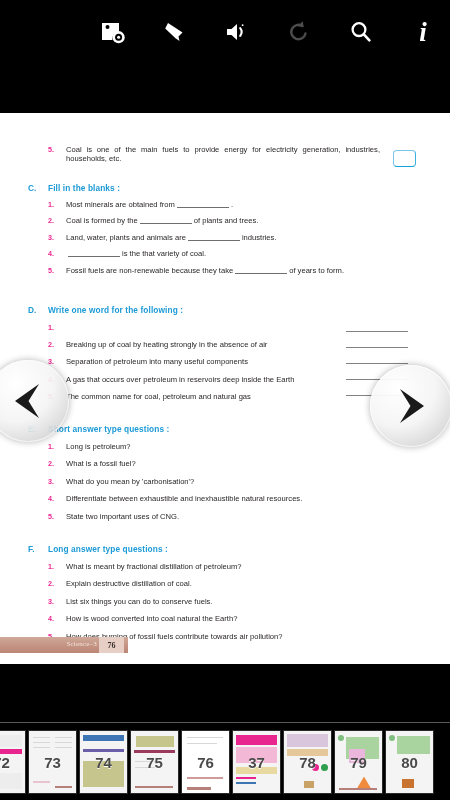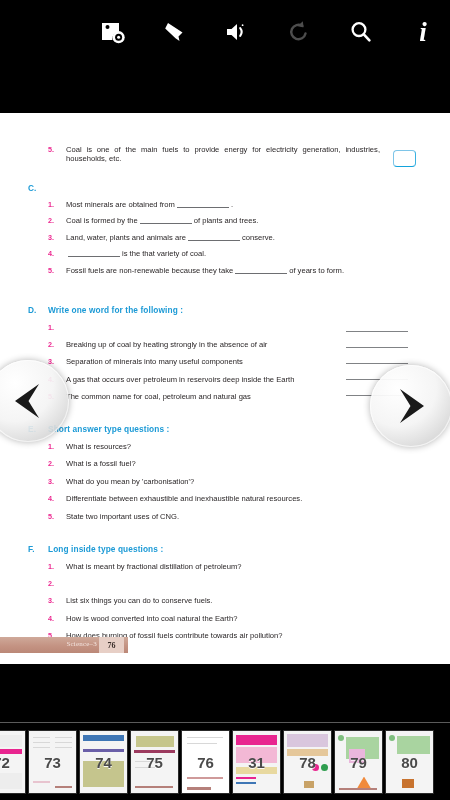--- a/index.html
+++ b/index.html
@@ -190,39 +190,40 @@
 
       <div class="qrow" style="position:absolute;top:32px;left:0;width:450px;">
         <div class="qnum">5.</div>
         <div class="qtext" style="padding-right:70px;text-align:justify;">Coal is one of the main fuels to provide energy for electricity generation, industries, households, etc.</div>
       </div>
       <div class="tickbox"></div>
 
       <div class="sec" style="position:absolute;top:70px;left:0;width:450px;">
         <div class="sec-head">
           <div class="sec-letter">C.</div>
+          <div class="sec-title">Fill in the blanks :</div>
         </div>
         <div style="height:7px;"></div>
 
         <div class="qrow" style="margin-bottom:7px;">
           <div class="qnum">1.</div>
           <div class="qtext">
             <span>Most minerals are obtained from</span><span class="blank"></span><span>.</span>
           </div>
         </div>
         <div class="qrow" style="margin-bottom:7px;">
           <div class="qnum">2.</div>
           <div class="qtext">
             <span>Coal is formed by the</span><span class="blank"></span><span>of plants and trees.</span>
           </div>
         </div>
         <div class="qrow" style="margin-bottom:7px;">
           <div class="qnum">3.</div>
           <div class="qtext">
-            <span>Land, water, plants and animals are</span><span class="blank"></span><span>conserve.</span>
+            <span>Land, water, plants and animals are</span><span class="blank"></span><span>industries.</span>
           </div>
         </div>
         <div class="qrow" style="margin-bottom:7px;">
           <div class="qnum">4.</div>
           <div class="qtext">
             <span class="blank"></span><span>is the that variety of coal.</span>
           </div>
         </div>
         <div class="qrow" style="margin-bottom:7px;">
           <div class="qnum">5.</div>
@@ -240,21 +241,21 @@
         <div style="height:8px;"></div>
         <div class="qrow" style="margin-bottom:8px;">
           <div class="qnum">1.</div>
         </div>
         <div class="qrow" style="margin-bottom:8px;">
           <div class="qnum">2.</div>
           <div class="qtext">Breaking up of coal by heating strongly in the absence of air</div>
         </div>
         <div class="qrow" style="margin-bottom:8px;">
           <div class="qnum">3.</div>
-          <div class="qtext">Separation of minerals into many useful components</div>
+          <div class="qtext">Separation of petroleum into many useful components</div>
         </div>
         <div class="qrow" style="margin-bottom:8px;">
           <div class="qnum">4.</div>
           <div class="qtext">A gas that occurs over petroleum in reservoirs deep inside the Earth</div>
         </div>
         <div class="qrow" style="margin-bottom:8px;">
           <div class="qnum">5.</div>
           <div class="qtext">The common name for coal, petroleum and natural gas</div>
         </div>
       </div>
@@ -266,21 +267,21 @@
       <div class="ansline" style="top:282px;"></div>
 
       <div class="sec" style="position:absolute;top:311px;left:0;width:450px;">
         <div class="sec-head">
           <div class="sec-letter">E.</div>
           <div class="sec-title">Short answer type questions :</div>
         </div>
         <div style="height:8px;"></div>
         <div class="qrow" style="margin-bottom:8px;">
           <div class="qnum">1.</div>
-          <div class="qtext">What is resources?</div>
+          <div class="qtext">Long is petroleum?</div>
         </div>
         <div class="qrow" style="margin-bottom:8px;">
           <div class="qnum">2.</div>
           <div class="qtext">What is a fossil fuel?</div>
         </div>
         <div class="qrow" style="margin-bottom:8px;">
           <div class="qnum">3.</div>
           <div class="qtext">What do you mean by 'carbonisation'?</div>
         </div>
         <div class="qrow" style="margin-bottom:8px;">
@@ -289,29 +290,30 @@
         </div>
         <div class="qrow" style="margin-bottom:8px;">
           <div class="qnum">5.</div>
           <div class="qtext">State two important uses of CNG.</div>
         </div>
       </div>
 
       <div class="sec" style="position:absolute;top:431px;left:0;width:450px;">
         <div class="sec-head">
           <div class="sec-letter">F.</div>
-          <div class="sec-title">Long inside type questions :</div>
+          <div class="sec-title">Long answer type questions :</div>
         </div>
         <div style="height:8px;"></div>
         <div class="qrow" style="margin-bottom:8px;">
           <div class="qnum">1.</div>
           <div class="qtext">What is meant by fractional distillation of petroleum?</div>
         </div>
         <div class="qrow" style="margin-bottom:8px;">
           <div class="qnum">2.</div>
+          <div class="qtext">Explain destructive distillation of coal.</div>
         </div>
         <div class="qrow" style="margin-bottom:8px;">
           <div class="qnum">3.</div>
           <div class="qtext">List six things you can do to conserve fuels.</div>
         </div>
         <div class="qrow" style="margin-bottom:8px;">
           <div class="qnum">4.</div>
           <div class="qtext">How is wood converted into coal natural the Earth?</div>
         </div>
         <div class="qrow" style="margin-bottom:8px;">
@@ -389,21 +391,21 @@
       <div class="tband" style="left:5px;top:56px;width:24px;height:3px;background:#b5807a;"></div>
       <div class="tnum">76</div>
     </div>
 
     <div class="thumb">
       <div class="tband" style="left:3px;top:4px;width:41px;height:10px;background:#e8258f;"></div>
       <div class="tband" style="left:3px;top:16px;width:41px;height:16px;background:#f3b8d5;"></div>
       <div class="tband" style="left:3px;top:36px;width:41px;height:7px;background:#e8d9a0;"></div>
       <div class="tband" style="left:3px;top:46px;width:20px;height:2px;background:#e8258f;"></div>
       <div class="tband" style="left:3px;top:51px;width:20px;height:2px;background:#3e76b5;"></div>
-      <div class="tnum">31</div>
+      <div class="tnum">37</div>
     </div>
 
     <div class="thumb">
       <div class="tband" style="left:3px;top:3px;width:41px;height:13px;background:#d9c6dd;"></div>
       <div class="tband" style="left:3px;top:18px;width:41px;height:7px;background:#e5c79a;"></div>
       <div class="tband" style="left:28px;top:33px;width:7px;height:7px;background:#e8258f;border-radius:50%;"></div>
       <div class="tband" style="left:37px;top:33px;width:7px;height:7px;background:#2f9e4f;border-radius:50%;"></div>
       <div class="tband" style="left:20px;top:50px;width:10px;height:7px;background:#c8a267;"></div>
       <div class="tnum">78</div>
     </div>

